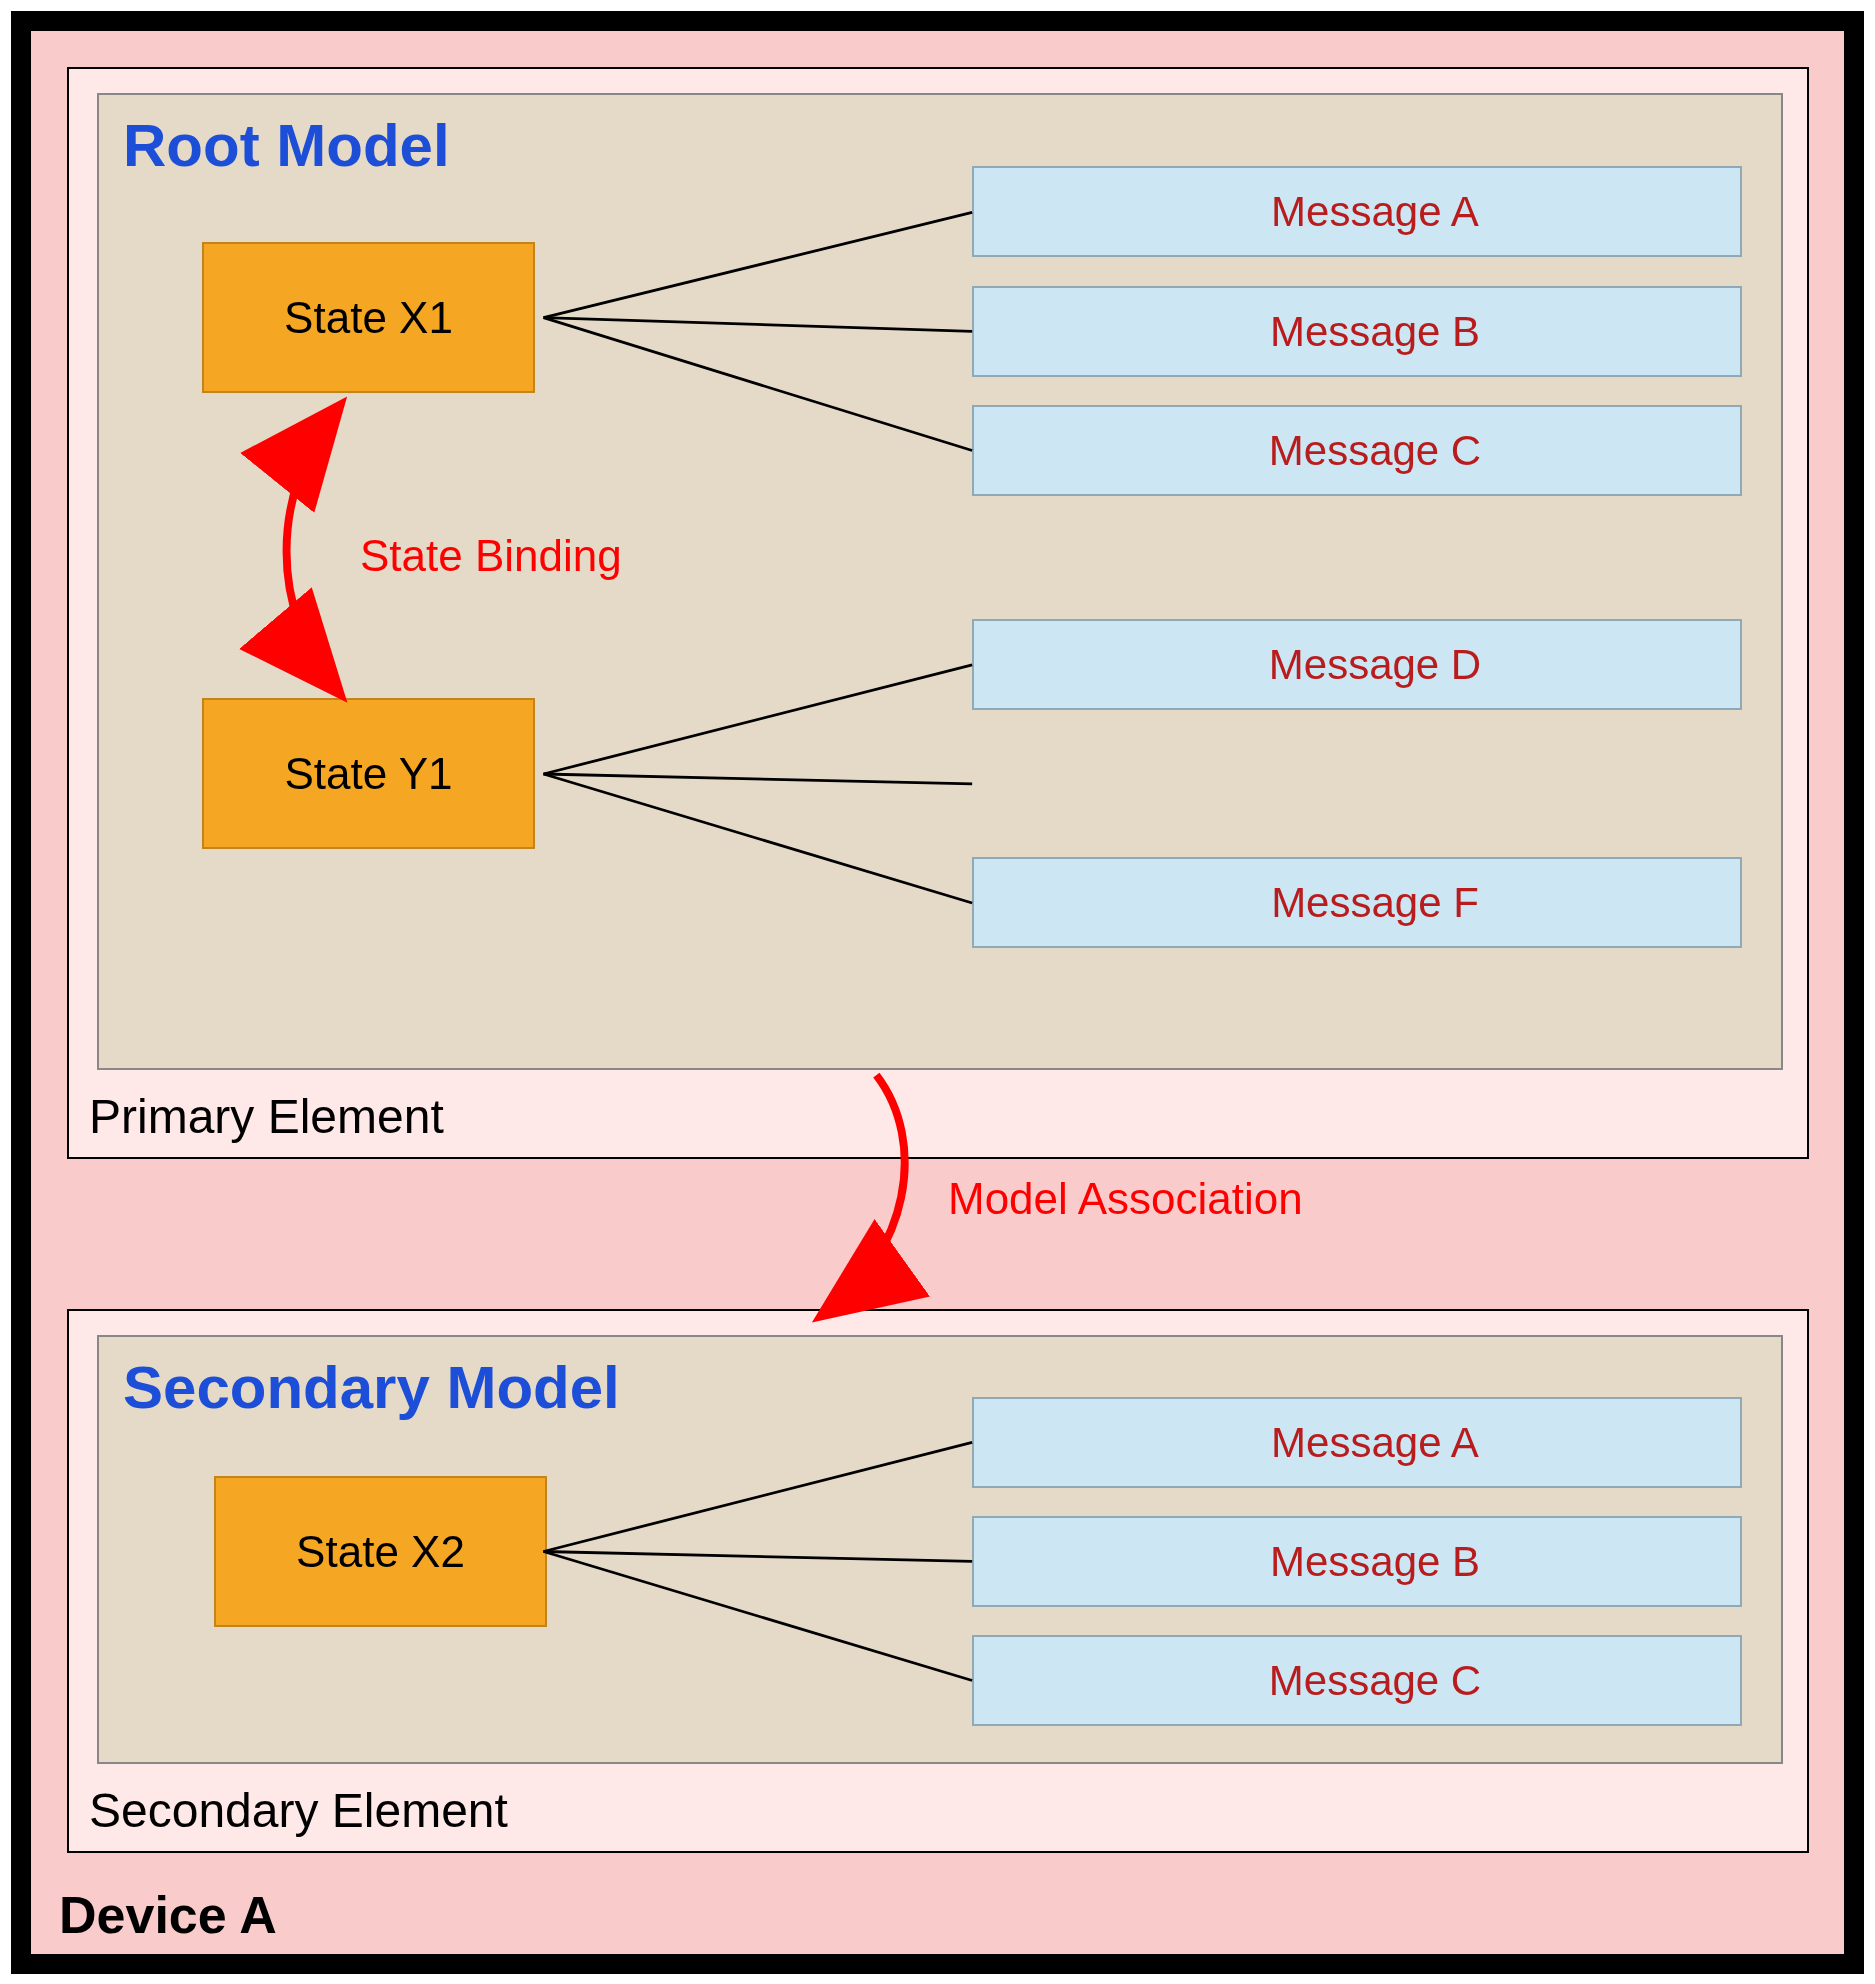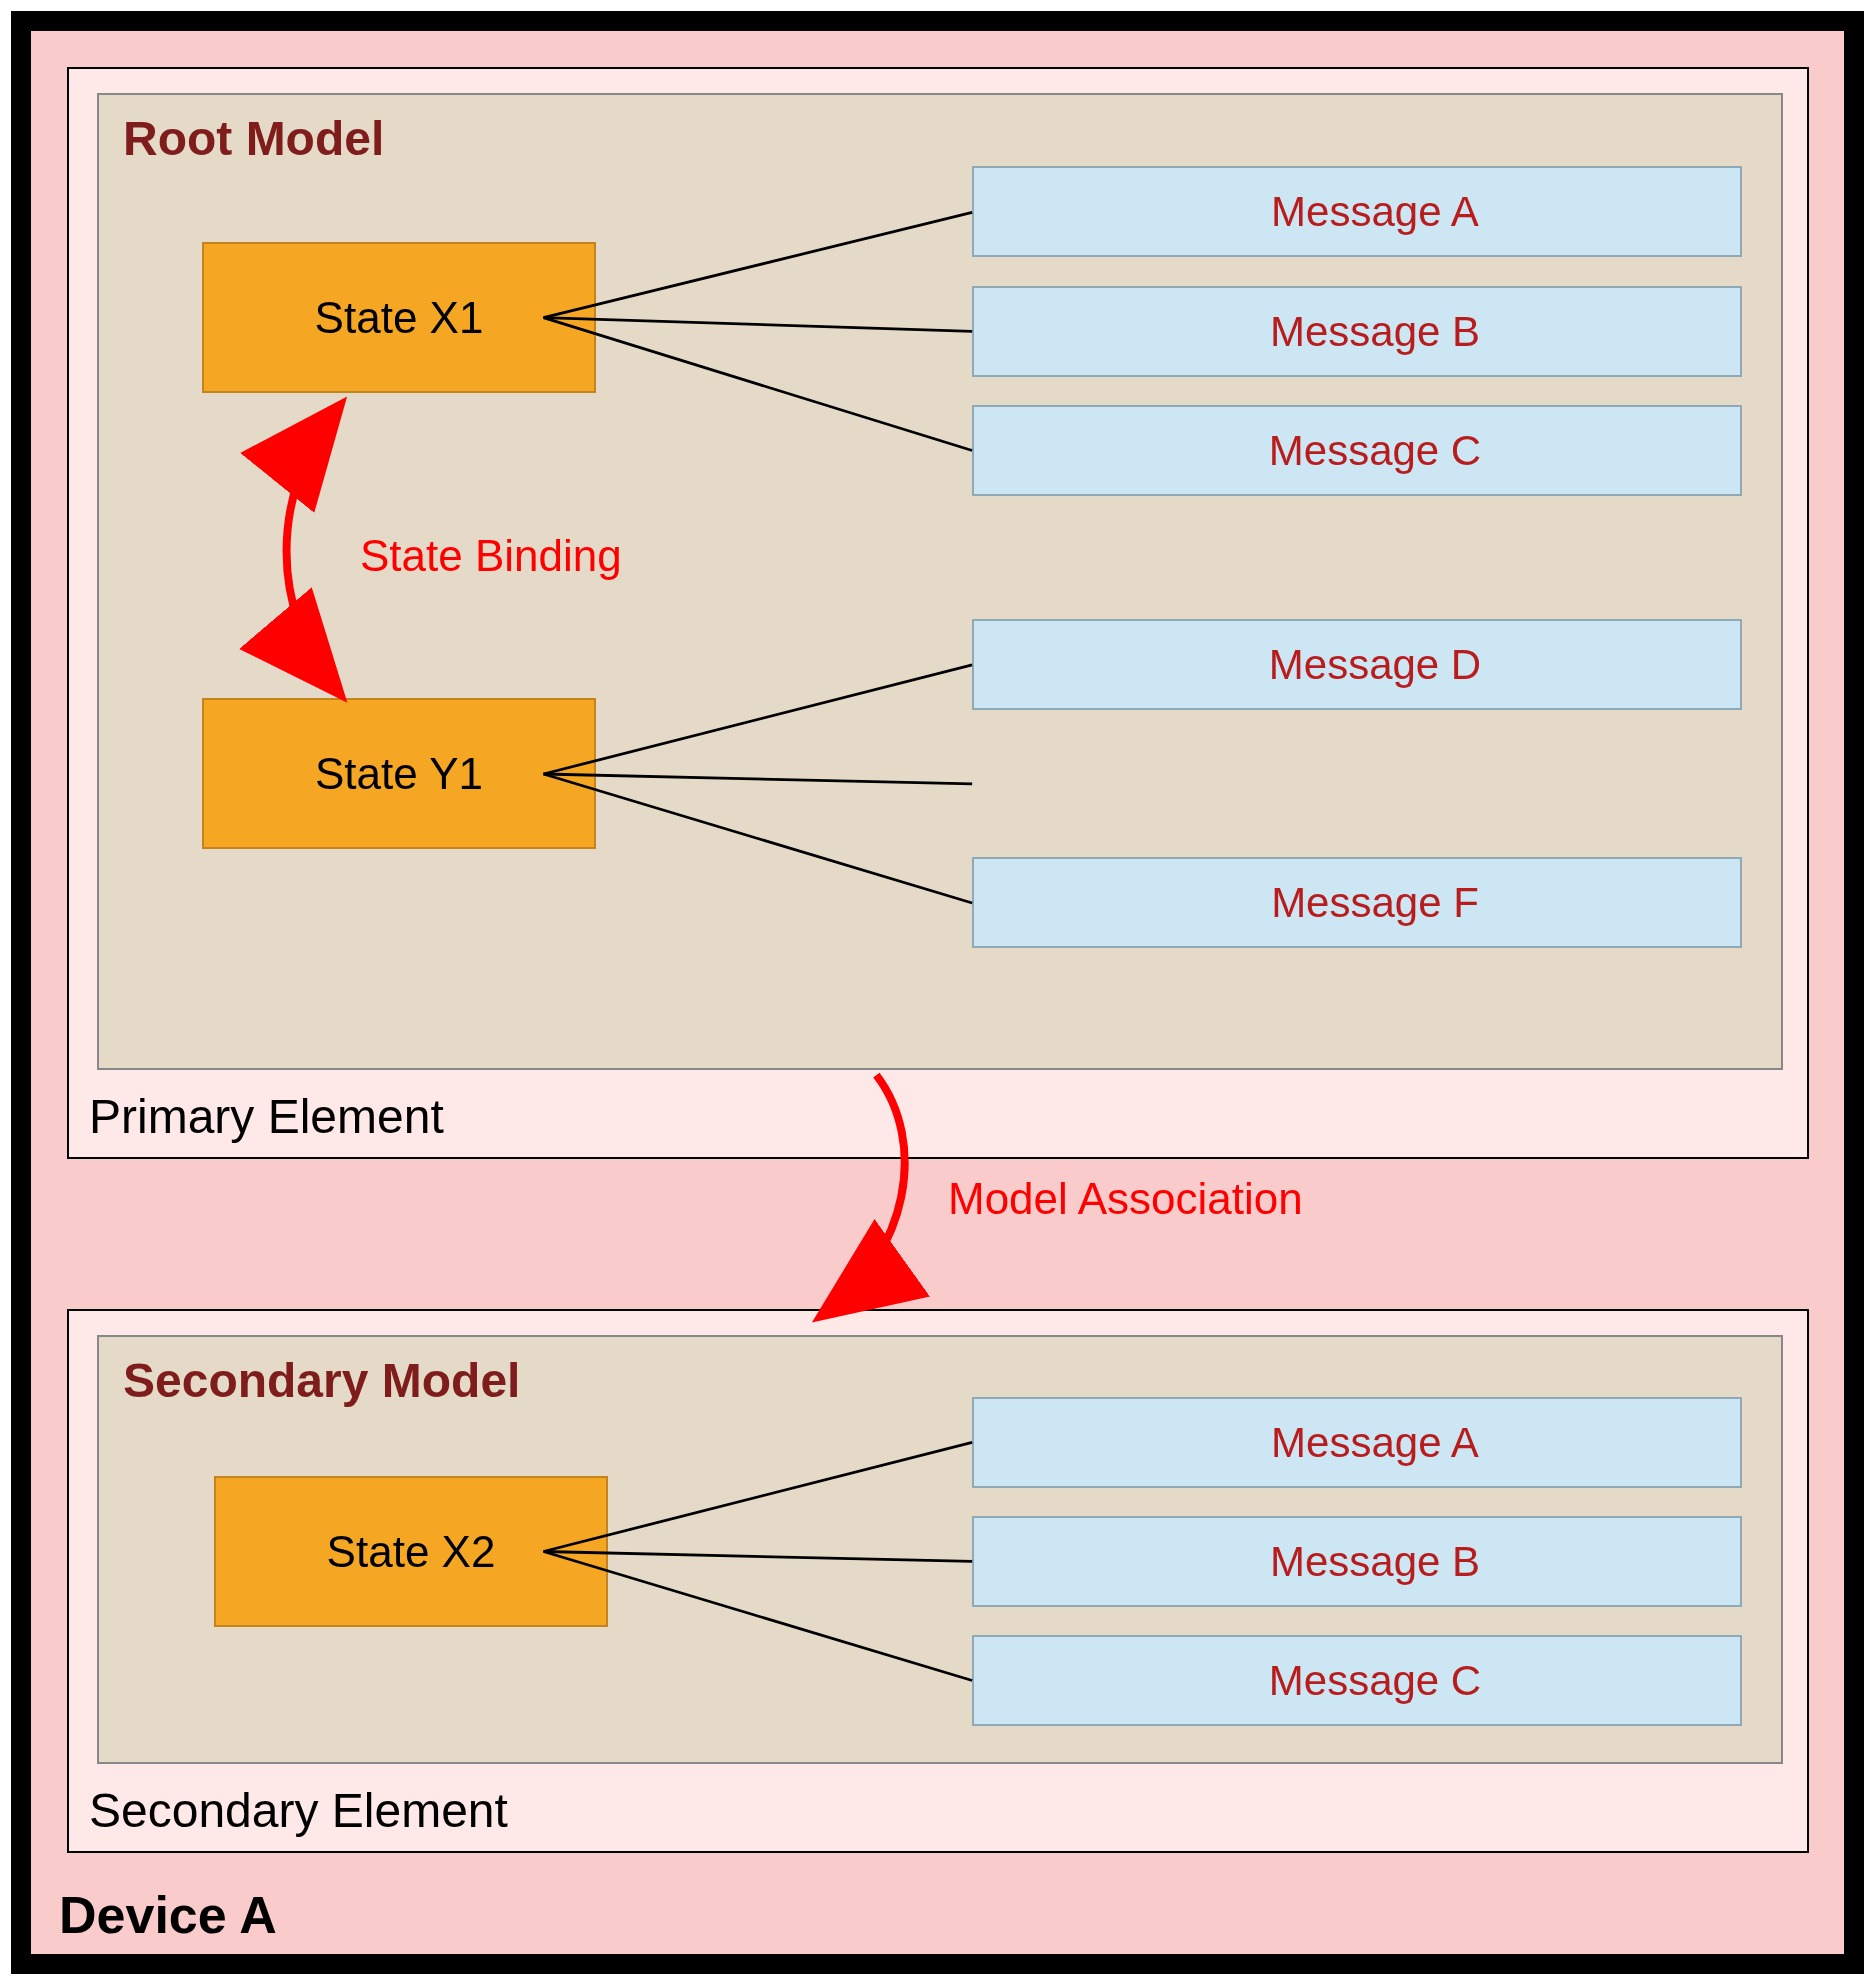--- a/index.html
+++ b/index.html
@@ -71,27 +71,27 @@
   .secondary-model {
     left: 28px;
     top: 24px;
     width: 1686px;
     height: 429px;
   }
   .model-label {
     position: absolute;
     left: 24px;
     top: 16px;
-    font-size: 48px;
+    font-size: 60px;
     font-weight: bold;
-    color: #7f1d1d;
+    color: #1d4ed8;
   }
   .state-box {
     position: absolute;
-    width: 394px;
+    width: 333px;
     height: 151px;
     background: #F5A623;
     border: 2.8px solid #C4841B;
     display: flex;
     align-items: center;
     justify-content: center;
     font-size: 44px;
     color: #000;
   }
   .message-box {

